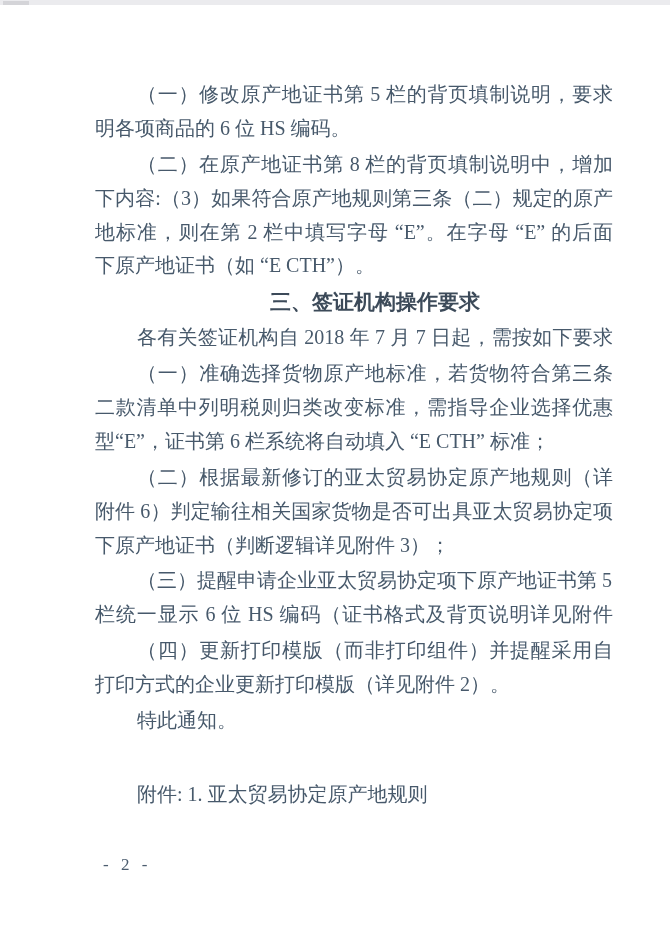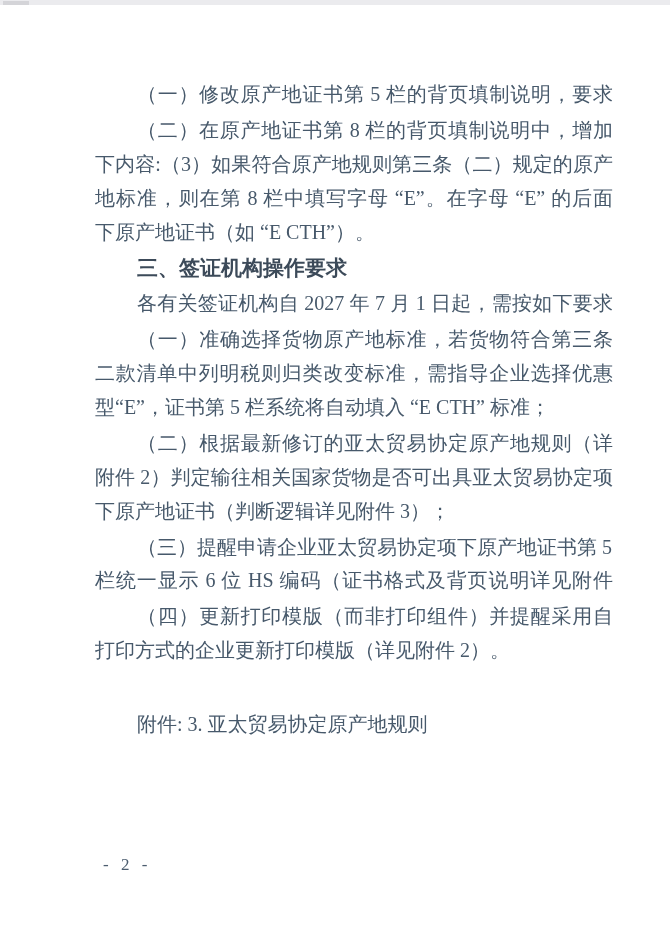--- a/index.html
+++ b/index.html
@@ -47,20 +47,21 @@
     content: "";
     display: inline-block;
     width: 100%;
     height: 0;
   }
   .line.heading {
     font-family: "Liberation Sans", "DejaVu Sans", sans-serif;
     font-weight: bold;
     font-size: 21px;
     color: #3c4a59;
+    text-align: center;
   }
   .para.attachment { margin-top: 40px; }
   .footer {
     position: absolute;
     left: 103px;
     top: 855px;
     font-size: 17px;
     letter-spacing: 4px;
     color: #4c5d6f;
     font-family: "Liberation Serif", "DejaVu Serif", serif;
@@ -70,59 +71,63 @@
 <body>
 
 <div class="scan-edge">
   <div class="scan-mark"></div>
 </div>
 
 <div class="page">
 
   <div class="para">
     <div class="line indent fill">（一）修改原产地证书第 5 栏的背页填制说明，要求注</div>
+    <div class="line">明各项商品的 6 位 HS 编码。</div>
   </div>
 
   <div class="para">
     <div class="line indent fill">（二）在原产地证书第 8 栏的背页填制说明中，增加如</div>
     <div class="line fill">下内容:（3）如果符合原产地规则第三条（二）规定的原产</div>
-    <div class="line fill">地标准，则在第 8 栏中填写字母 “E”。在字母 “E” 的后面</div>
+    <div class="line fill">地标准，则在第 2 栏中填写字母 “E”。在字母 “E” 的后面</div>
     <div class="line">下原产地证书（如 “E CTH”）。</div>
   </div>
 
   <div class="para">
     <div class="line indent heading">三、签证机构操作要求</div>
   </div>
 
   <div class="para">
-    <div class="line indent fill">各有关签证机构自 2027 年 7 月 1 日起，需按如下要求</div>
+    <div class="line indent fill">各有关签证机构自 2018 年 7 月 7 日起，需按如下要求</div>
   </div>
 
   <div class="para">
     <div class="line indent fill">（一）准确选择货物原产地标准，若货物符合第三条第</div>
     <div class="line fill">二款清单中列明税则归类改变标准，需指导企业选择优惠类</div>
-    <div class="line">型“E”，证书第 5 栏系统将自动填入 “E CTH” 标准；</div>
+    <div class="line">型“E”，证书第 6 栏系统将自动填入 “E CTH” 标准；</div>
   </div>
 
   <div class="para">
     <div class="line indent fill">（二）根据最新修订的亚太贸易协定原产地规则（详见</div>
-    <div class="line fill">附件 2）判定输往相关国家货物是否可出具亚太贸易协定项</div>
+    <div class="line fill">附件 6）判定输往相关国家货物是否可出具亚太贸易协定项</div>
     <div class="line">下原产地证书（判断逻辑详见附件 3）；</div>
   </div>
 
   <div class="para">
     <div class="line indent">（三）提醒申请企业亚太贸易协定项下原产地证书第 5</div>
     <div class="line fill">栏统一显示 6 位 HS 编码（证书格式及背页说明详见附件 4）；</div>
   </div>
 
   <div class="para">
     <div class="line indent fill">（四）更新打印模版（而非打印组件）并提醒采用自主</div>
     <div class="line">打印方式的企业更新打印模版（详见附件 2）。</div>
   </div>
 
+  <div class="para">
+    <div class="line indent">特此通知。</div>
+  </div>
 
   <div class="para attachment">
-    <div class="line indent">附件: 3. 亚太贸易协定原产地规则</div>
+    <div class="line indent">附件: 1. 亚太贸易协定原产地规则</div>
   </div>
 
 </div>
 
 <div class="footer">- 2 -</div>
 
 </body></html>

